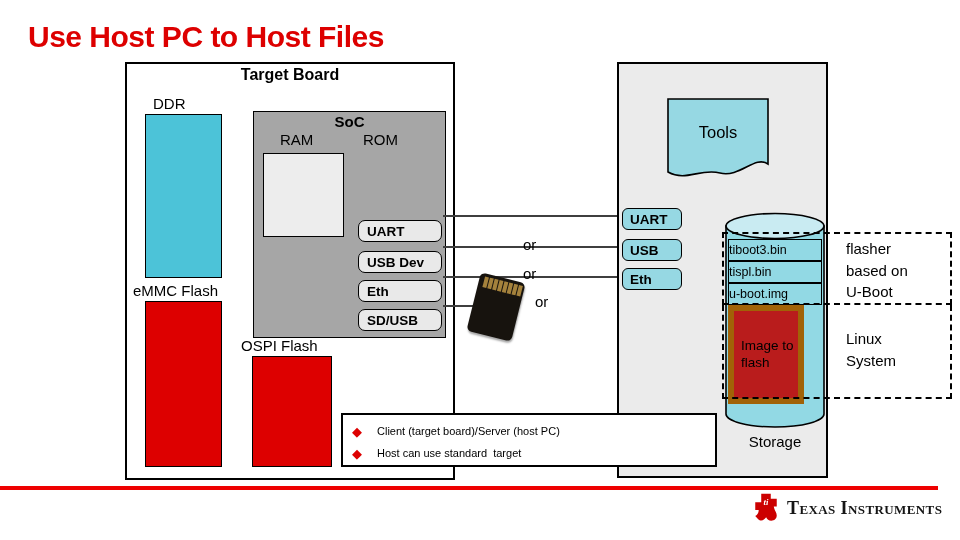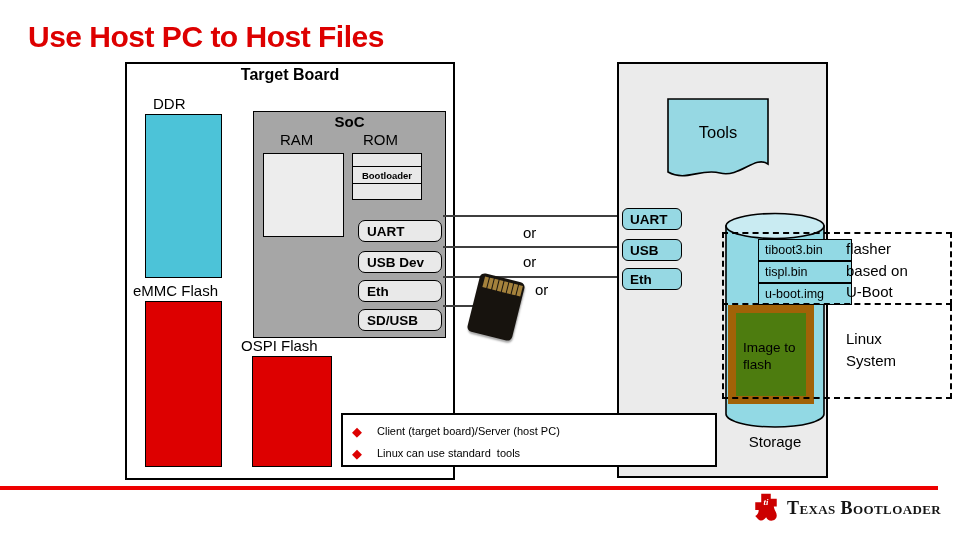--- a/index.html
+++ b/index.html
@@ -27,30 +27,30 @@
             font-size:9.5px;font-weight:bold;}
   .port-btn{position:absolute;left:104px;width:84px;height:22px;background:#e9e9e9;border:1.6px solid #000;
             border-radius:7px;box-sizing:border-box;font-size:13.5px;font-weight:bold;
             display:flex;align-items:center;padding-left:8px;}
   
   .hport{position:absolute;left:3px;width:60px;height:22px;background:#96d8e3;border:1.6px solid #000;
          border-radius:6px;box-sizing:border-box;font-size:13.5px;font-weight:bold;
          display:flex;align-items:center;padding-left:7px;}
   
   .wire{position:absolute;height:2px;background:#3f3f3f;}
-  .or-lbl{position:absolute;font-size:15px;}
+  .or-lbl{position:absolute;font-size:15px;margin-top:12px;}
   
   .sdcard{left:473px;top:277px;width:46px;height:60px;background:#17130e;border-radius:5px;
           transform:rotate(14deg);box-shadow:1px 2px 2px rgba(0,0,0,.35);}
   .sd-pins{position:absolute;left:5px;top:3px;display:flex;gap:1.5px;}
   .sd-pins span{display:block;width:3.5px;height:11px;background:#a5823c;}
   
   .cyl-row{position:absolute;left:109px;width:94px;height:22px;background:#92d9e4;border:1.5px solid #000;
-           box-sizing:border-box;font-size:12.5px;display:flex;align-items:center;padding-left:6px;margin-left:30px;}
-  .cyl-image{position:absolute;left:109px;top:241px;width:86px;height:99px;background:#4d7c0f;border:8px solid #a16207;
+           box-sizing:border-box;font-size:12.5px;display:flex;align-items:center;}
+  .cyl-image{position:absolute;left:109px;top:241px;width:76px;height:99px;background:#b91c1c;border:6px solid #a16207;
              box-sizing:border-box;font-size:13.5px;line-height:17px;padding:26px 0 0 7px;}
   .storage-lbl{position:absolute;left:101px;top:369px;width:110px;text-align:center;font-size:15px;}
   
   .dash1{left:722px;top:232px;width:230px;height:73px;border:2.2px dashed #000;box-sizing:border-box;}
   .dash2{left:722px;top:305px;width:230px;height:94px;border:2.2px dashed #000;border-top:none;box-sizing:border-box;}
   .annot{position:absolute;font-size:15px;line-height:21.5px;}
   
   .bullet-box{left:341px;top:413px;width:376px;height:54px;background:#fff;border:2px solid #000;
               box-sizing:border-box;padding:5px 0 0 9px;}
   .bullet-row{display:flex;align-items:center;height:22px;}
@@ -79,24 +79,20 @@
     <div class="abs emmc-chip"></div>
 
     <div class="abs lbl" style="left:114px;top:273px;">OSPI Flash</div>
     <div class="abs ospi-chip"></div>
 
     <div class="abs soc">
       <div class="soc-title">SoC</div>
       <div class="abs lbl" style="left:26px;top:19px;">RAM</div>
       <div class="abs lbl" style="left:109px;top:19px;">ROM</div>
       <div class="ram-block"></div>
-      <div class="rom-block">
-        <div class="rom-row1"></div>
-        <div class="rom-row2">Bootloader</div>
-      </div>
       <div class="port-btn" style="top:108px;">UART</div>
       <div class="port-btn" style="top:139px;">USB Dev</div>
       <div class="port-btn" style="top:168px;">Eth</div>
       <div class="port-btn" style="top:197px;">SD/USB</div>
     </div>
   </div>
 
   <div class="wire" style="left:443px;top:215px;width:177px;"></div>
   <div class="wire" style="left:443px;top:246px;width:177px;"></div>
   <div class="wire" style="left:443px;top:276px;width:177px;"></div>
@@ -156,26 +152,26 @@
     <div>System</div>
   </div>
 
   <div class="abs bullet-box">
     <div class="bullet-row">
       <span class="diamond">◆</span>
       <span class="bullet-text">Client (target board)/Server (host PC)</span>
     </div>
     <div class="bullet-row">
       <span class="diamond">◆</span>
-      <span class="bullet-text">Linux can use standard  tools</span>
+      <span class="bullet-text">Host can use standard  target</span>
     </div>
   </div>
 
   <div class="abs footer-line"></div>
   <div class="abs ti-logo">
     <svg width="26" height="30" viewBox="0 0 30 34">
       <path fill="#cc0000" d="M9.5,0.5 h11 v5.8 h6.9 v9 h-3.4 c0.4,4.2 3.4,6.5 3.4,10.3 c0,3.6 -2.9,6 -6.3,6 c-2.9,0 -4.8,-1.6 -5.9,-4 l-1.6,1.9 c-2,2.4 -5.6,2.6 -7.6,0.4 l-3.4,-3.7 c2.7,-1.6 3.9,-3.5 4,-6.9 h-4 v-9 h6.9 Z"></path>
       <text x="15" y="14" font-size="10" fill="#ffffff" font-weight="bold" font-style="italic" text-anchor="middle" font-family="Liberation Serif, serif">ti</text>
     </svg>
-    <span class="ti-word">Texas Bootloader</span>
+    <span class="ti-word">Texas Instruments</span>
   </div>
 
 </div>
 
 </body></html>

